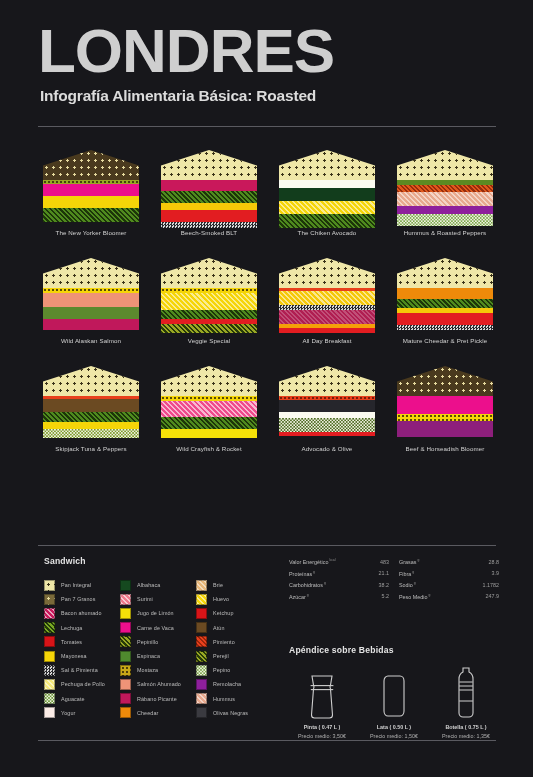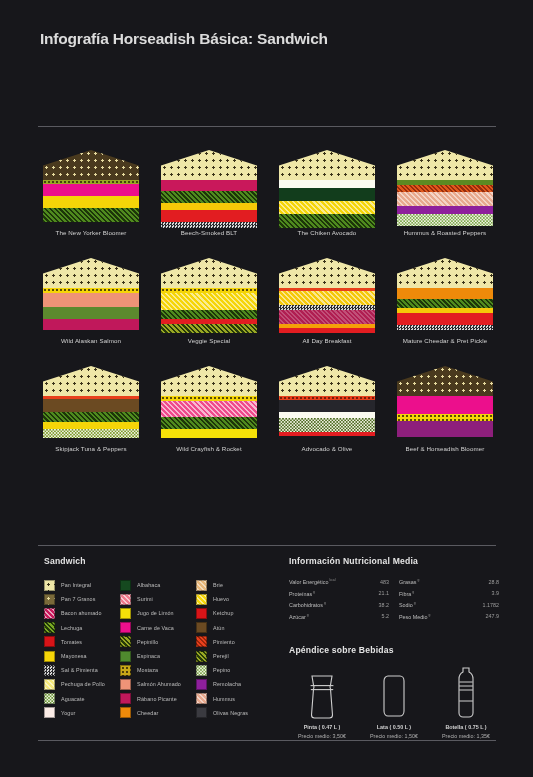--- a/index.html
+++ b/index.html
@@ -82,21 +82,22 @@
   .bev-art{height:52px;display:flex;align-items:flex-end;justify-content:center;}
   .bev-name{font-size:5.4px;color:#d2d2d2;font-weight:bold;margin-top:5px;white-space:nowrap;}
   .bev-price{font-size:5.4px;color:#b0b0b0;margin-top:3px;white-space:nowrap;}
 </style>
 </head>
 <body>
 
 <div class="page">
 
   <div class="header">
-    <div class="subtitle">Infografía Horseadish Básica: Sandwich</div>
+    <h1 class="title">LONDRES</h1>
+    <div class="subtitle">Infografía Alimentaria Básica: Roasted</div>
   </div>
 
   <div class="rule rule-top"></div>
 
   <div class="grid" id="grid">
       <div class="row">
         <div class="cell">
           <div class="sandwich">
             <div class="roof">
               <div class="roof-inner" style="background: radial-gradient(circle, rgb(232, 220, 160) 1.2px, transparent 1.4px) 0% 0% / 7px 7px rgb(74, 58, 30);"></div>
@@ -406,21 +407,20 @@
           </div>
           <div class="legend-item">
             <span class="swatch" style="background: rgb(58, 58, 64);"></span>
             <span class="legend-label">Olivas Negras</span>
           </div>
         </div>
       </div>
   </div>
 
   <div class="nutri">
-    <h3>Información Nutricional Media</h3>
     <div class="nutri-grid" id="nutri-grid">
         <div class="nutri-col">
           <div class="nutri-row">
             <span class="nutri-label"><span>Valor Energético</span><sup>kcal</sup></span>
             <span class="nutri-val">483</span>
           </div>
           <div class="nutri-row">
             <span class="nutri-label"><span>Proteínas</span><sup>g</sup></span>
             <span class="nutri-val">21.1</span>
           </div>

